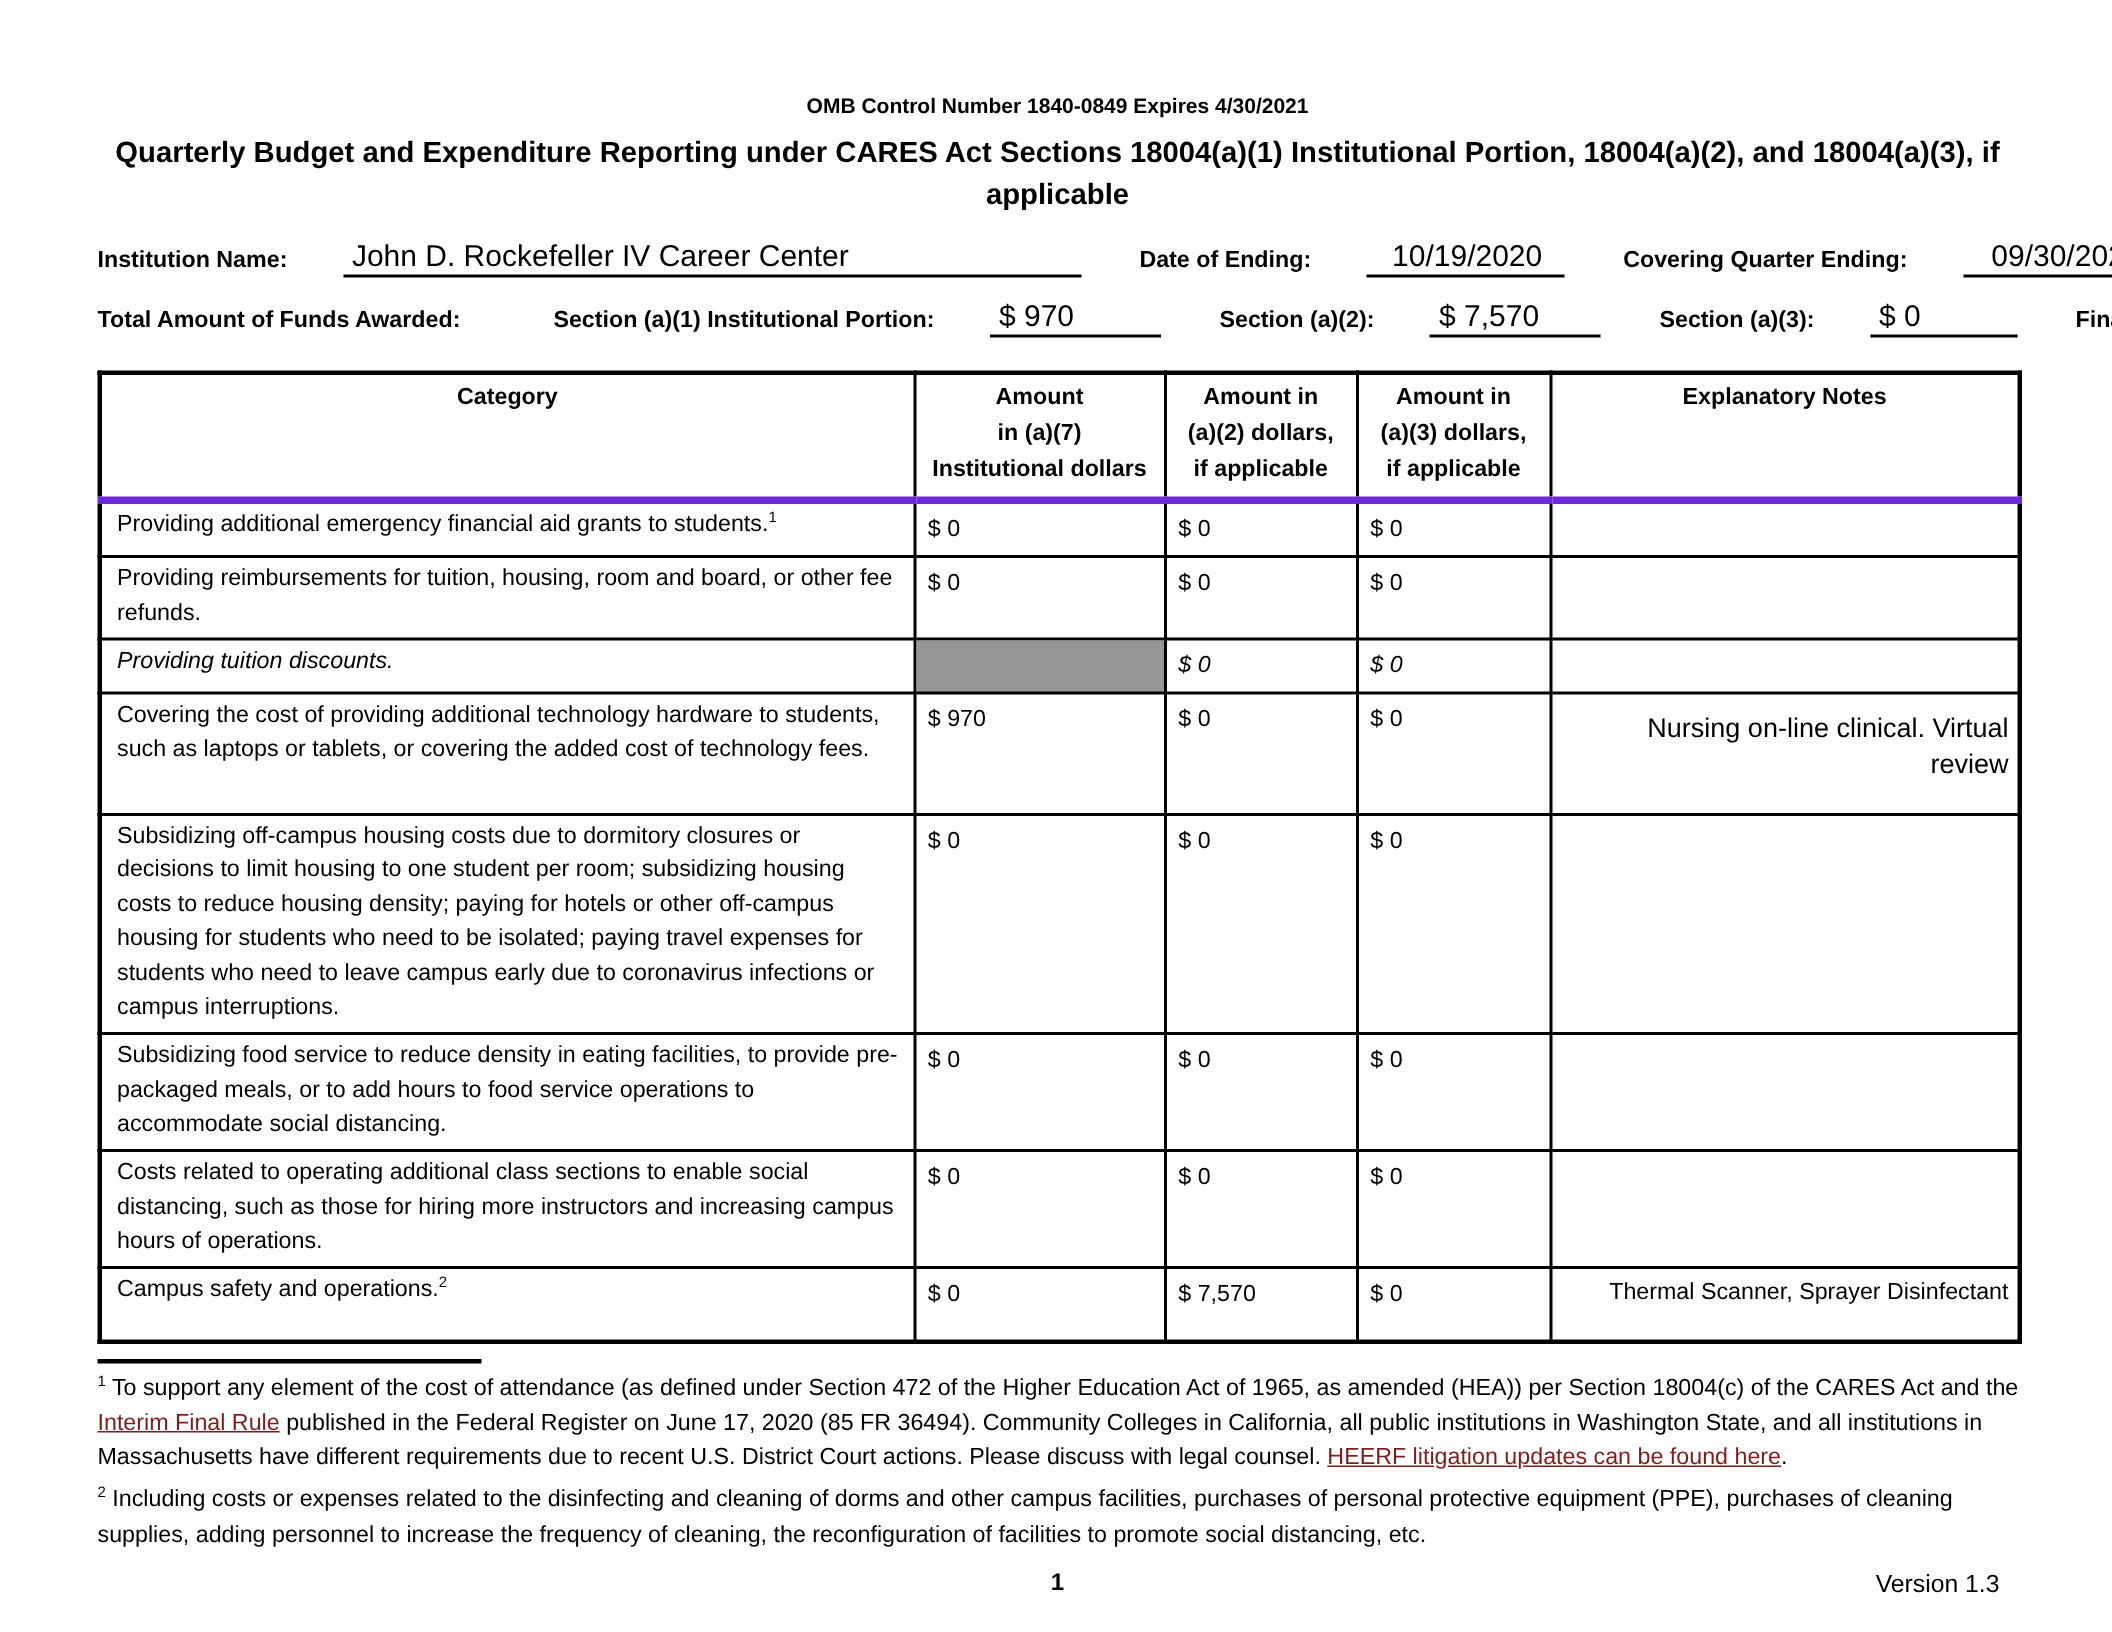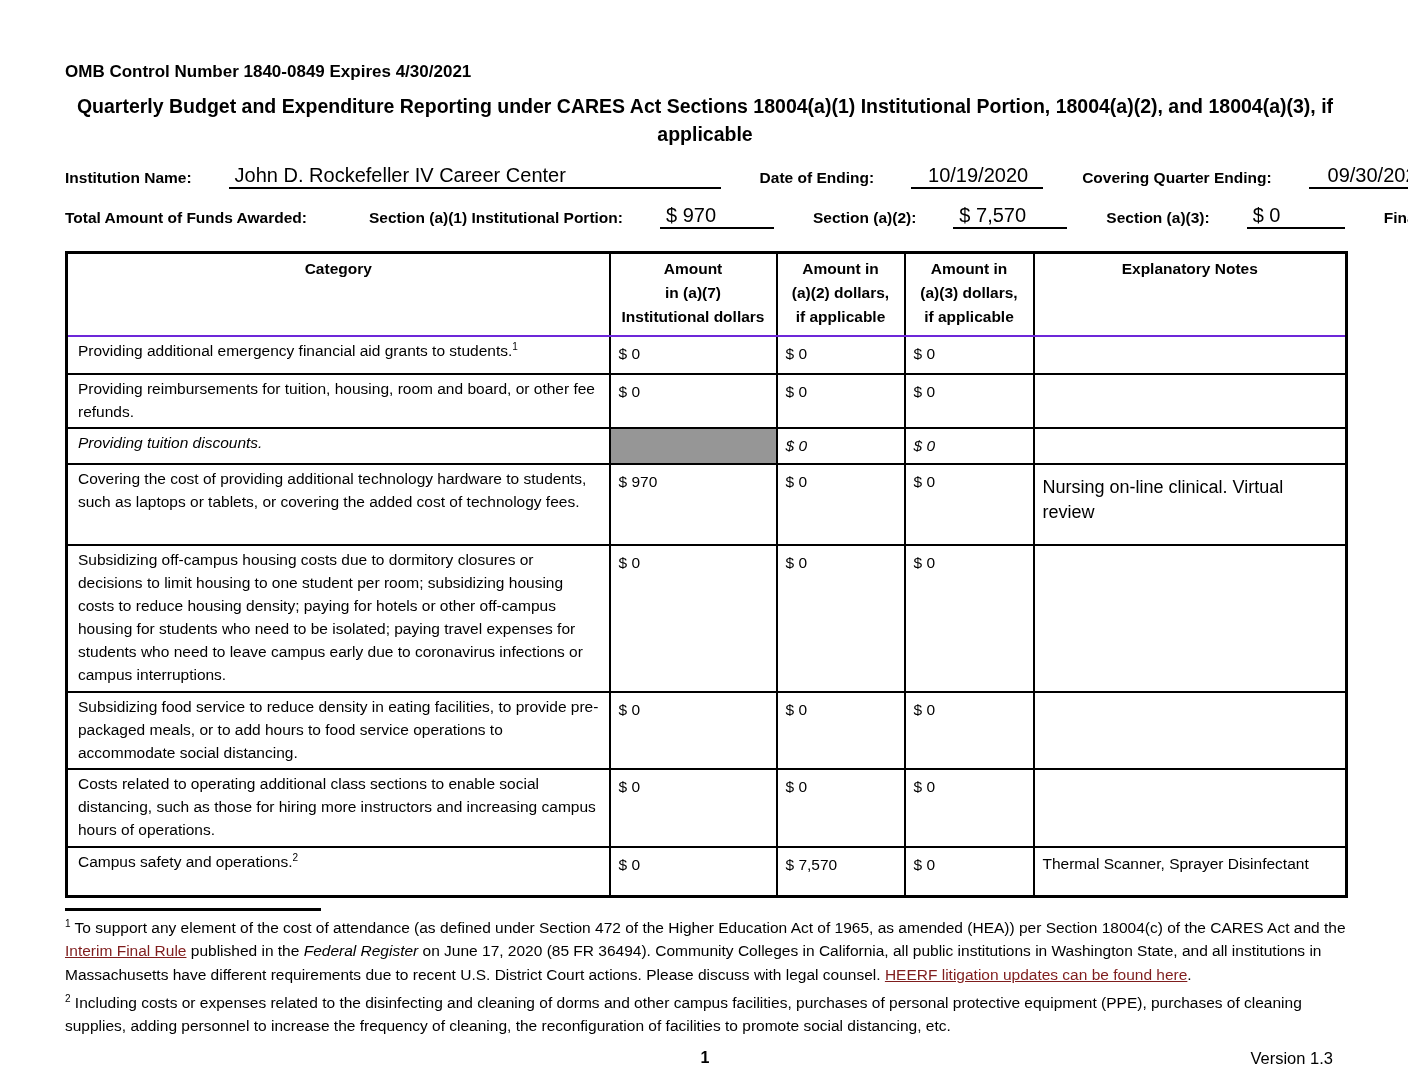--- a/index.html
+++ b/index.html
@@ -11,23 +11,23 @@
     height: 1088px;
     overflow: hidden;
   }
   .page {
     position: relative;
     width: 1408px;
     height: 1088px;
     padding: 62px 63px 0 65px;
   }
   .omb {
-    text-align: left;
-    font-weight: bold;
-    font-size: 17px;
+    text-align: center;
+    font-weight: bold;
+    font-size: 14px;
   }
   .title {
     margin-top: 10px;
     text-align: center;
     font-weight: bold;
     font-size: 19.5px;
     line-height: 1.45;
     padding: 0 8px;
   }
   .form-line {
@@ -72,21 +72,21 @@
     table-layout: fixed;
     width: 1280px;
     border: 3px solid #000;
   }
   th, td {
     border: 2px solid #000;
     vertical-align: top;
     overflow: hidden;
   }
   thead th {
-    border-bottom: 2px solid #6d28d9;
+    border-bottom: 5px solid #6d28d9;
     font-weight: bold;
     font-size: 15.5px;
     text-align: center;
     vertical-align: top;
     white-space: pre-line;
     line-height: 1.55;
     padding: 3px 4px 6px 4px;
   }
   td.cat {
     font-size: 15.5px;
@@ -96,20 +96,21 @@
   td.amt {
     font-size: 15.5px;
     padding: 8px 4px 4px 8px;
     white-space: nowrap;
   }
   td.shaded { background: #969696; }
   td.notes {
     font-size: 15.5px;
     padding: 6px 6px 20px 8px;
     line-height: 1.35;
+    text-align: right;
   }
   td.notes.big { font-size: 18px; padding-top: 10px; }
   tr.hdr { height: 74px; }
   tr.r1 { height: 38px; }
   tr.r2 { height: 44px; }
   tr.r3 { height: 36px; font-style: italic; }
   tr.r4 { height: 70px; }
   tr.r5 { height: 46px; }
   tr.r6 { height: 136px; }
   tr.r7 { height: 70px; }
@@ -125,21 +126,21 @@
     width: 1282px;
     font-size: 15.5px;
     line-height: 1.5;
     margin-top: 5px;
   }
   .link {
     color: #7f1d1d;
     text-decoration: underline;
     cursor: pointer;
   }
-  .italic { font-style: italic; }
+  .italic { }
   .footer {
     position: relative;
     width: 1280px;
     margin-top: 12px;
     height: 24px;
   }
   .page-num {
     position: absolute;
     left: 0; right: 0;
     text-align: center;

